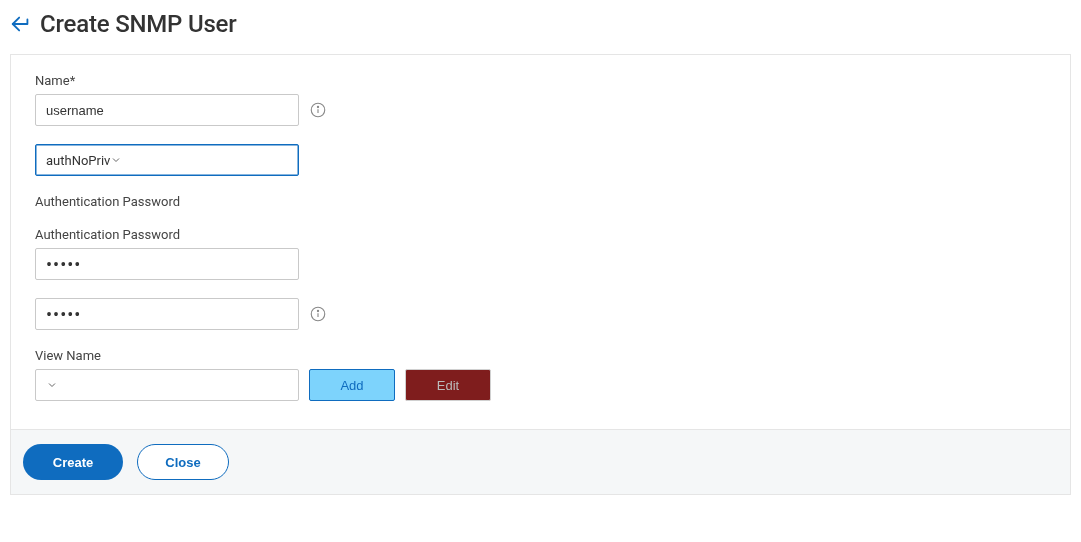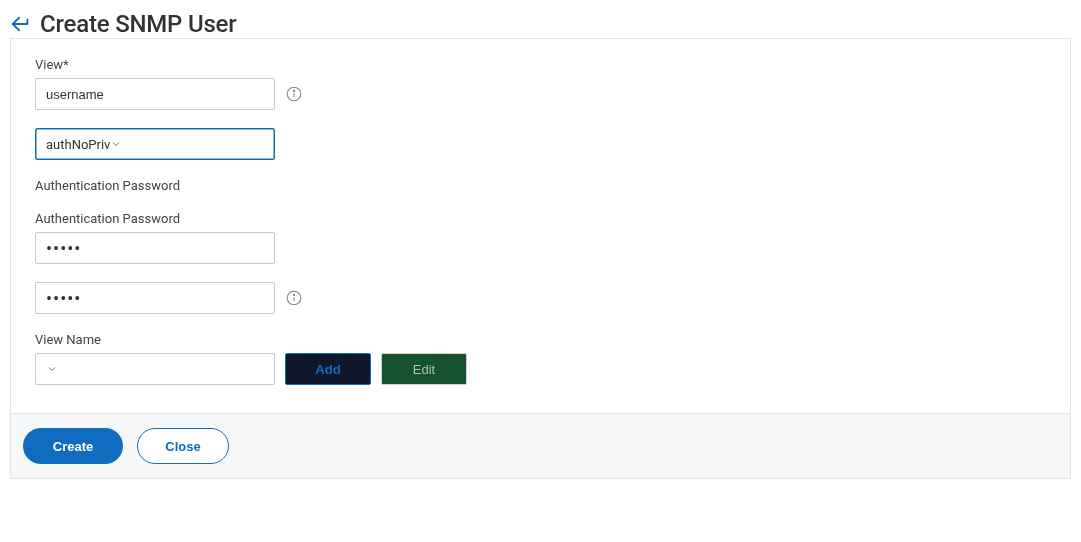--- a/index.html
+++ b/index.html
@@ -8,21 +8,21 @@
       background: #fff;
       color: #333;
       font-size: 14px;
       width: 1081px;
     }
     .page { padding: 10px; }
     .header {
       display: flex;
       align-items: center;
       gap: 8px;
-      margin-bottom: 0;
+      margin-bottom: 16px;
     }
     .back-icon { color: #0f6cbf; cursor: pointer; display:flex; align-items:center;}
     .page-title {
       font-size: 24px;
       font-weight: 500;
       color: #333;
       letter-spacing: -0.2px;
     }
     .panel {
       border: 1px solid #e5e5e5;
@@ -37,21 +37,21 @@
       color: #444;
       margin-bottom: 6px;
       display: block;
     }
     .control-row {
       display: flex;
       align-items: center;
       gap: 10px;
     }
     .text-input, .select {
-      width: 240px;
+      width: 264px;
       height: 32px;
       border: 1px solid #c9c9c9;
       border-radius: 2px;
       padding: 0 10px;
       font-size: 13px;
       color: #333;
       background: #fff;
     }
     .select {
       display: flex;
@@ -82,27 +82,26 @@
       align-items: center;
       justify-content: center;
       font-size: 13px;
       cursor: pointer;
       min-width: 86px;
       border: 1px solid transparent;
     }
     .btn-outline-primary {
       border-color: #0f6cbf;
       color: #0f6cbf;
-      background: #0f172a;
-      font-weight: bold;
+      background: #7dd3fc;
     }
     .btn-disabled {
       border: 1px solid #d0d0d0;
       color: #bbb;
-      background: #14532d;
+      background: #7f1d1d;
       cursor: default;
     }
     .footer {
       background: #f5f7f8;
       padding: 14px 12px;
       display: flex;
       gap: 14px;
       border-top: 1px solid #e5e5e5;
     }
     .btn-primary {
@@ -134,21 +133,21 @@
         <path d="M3 12 L19 12 L19 7"></path>
       </svg>
     </span>
     <h1 class="page-title">Create SNMP User</h1>
   </div>
 
   <div class="panel">
     <div class="form-area">
 
       <div class="field">
-        <label class="field-label">View*</label>
+        <label class="field-label">Name*</label>
         <div class="control-row">
           <input class="text-input" type="text" value="username" style="">
           <span class="info-icon">
             <svg width="18" height="18" viewBox="0 0 24 24" fill="none" stroke="currentColor" stroke-width="1.5">
               <circle cx="12" cy="12" r="9"></circle>
               <line x1="12" y1="11" x2="12" y2="16"></line>
               <circle cx="12" cy="8" r="0.8" fill="currentColor"></circle>
             </svg>
           </span>
         </div>

